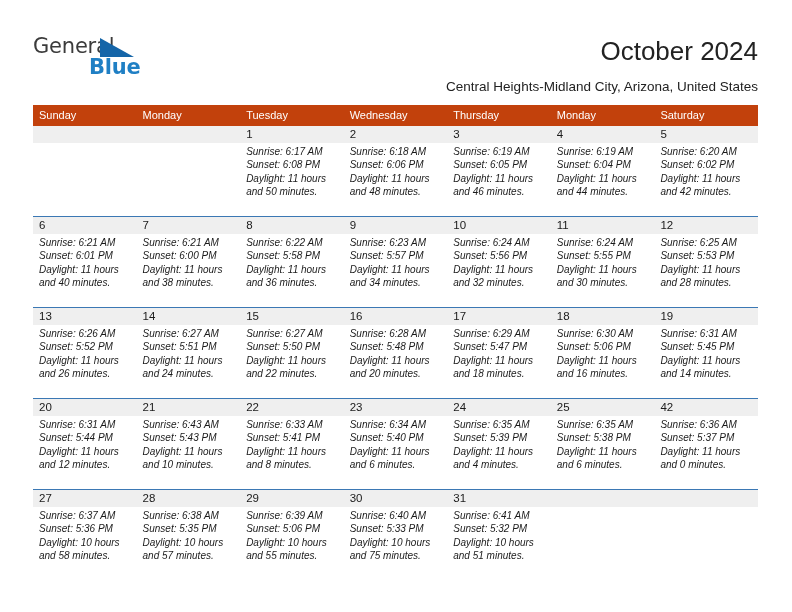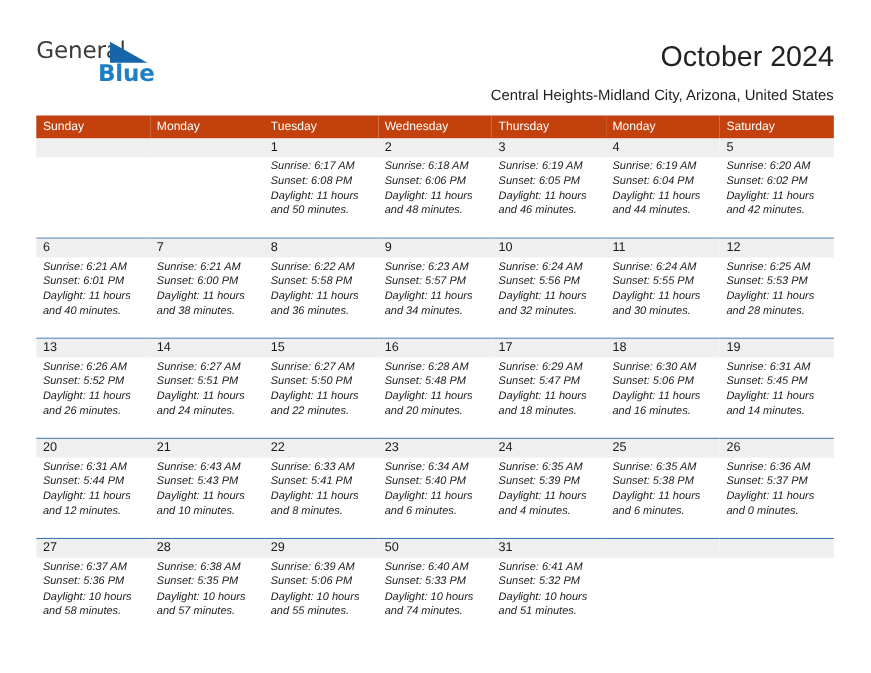--- a/index.html
+++ b/index.html
@@ -482,21 +482,21 @@
               <div class="detail">
                 <div>Sunrise: 6:35 AM</div>
                 <div>Sunset: 5:38 PM</div>
                 <div>Daylight: 11 hours</div>
                 <div>and 6 minutes.</div>
               </div>
             </div>
           </td>
           <td>
             <div class="cell-inner">
-              <div class="daynum-band">26</div>
+              <div class="daynum-band">42</div>
               <div class="detail">
                 <div>Sunrise: 6:36 AM</div>
                 <div>Sunset: 5:37 PM</div>
                 <div>Daylight: 11 hours</div>
                 <div>and 0 minutes.</div>
               </div>
             </div>
           </td>
         </tr>
         <tr class="week">
@@ -528,26 +528,26 @@
               <div class="detail">
                 <div>Sunrise: 6:39 AM</div>
                 <div>Sunset: 5:06 PM</div>
                 <div>Daylight: 10 hours</div>
                 <div>and 55 minutes.</div>
               </div>
             </div>
           </td>
           <td>
             <div class="cell-inner">
-              <div class="daynum-band">50</div>
+              <div class="daynum-band">30</div>
               <div class="detail">
                 <div>Sunrise: 6:40 AM</div>
                 <div>Sunset: 5:33 PM</div>
                 <div>Daylight: 10 hours</div>
-                <div>and 74 minutes.</div>
+                <div>and 75 minutes.</div>
               </div>
             </div>
           </td>
           <td>
             <div class="cell-inner">
               <div class="daynum-band">31</div>
               <div class="detail">
                 <div>Sunrise: 6:41 AM</div>
                 <div>Sunset: 5:32 PM</div>
                 <div>Daylight: 10 hours</div>

